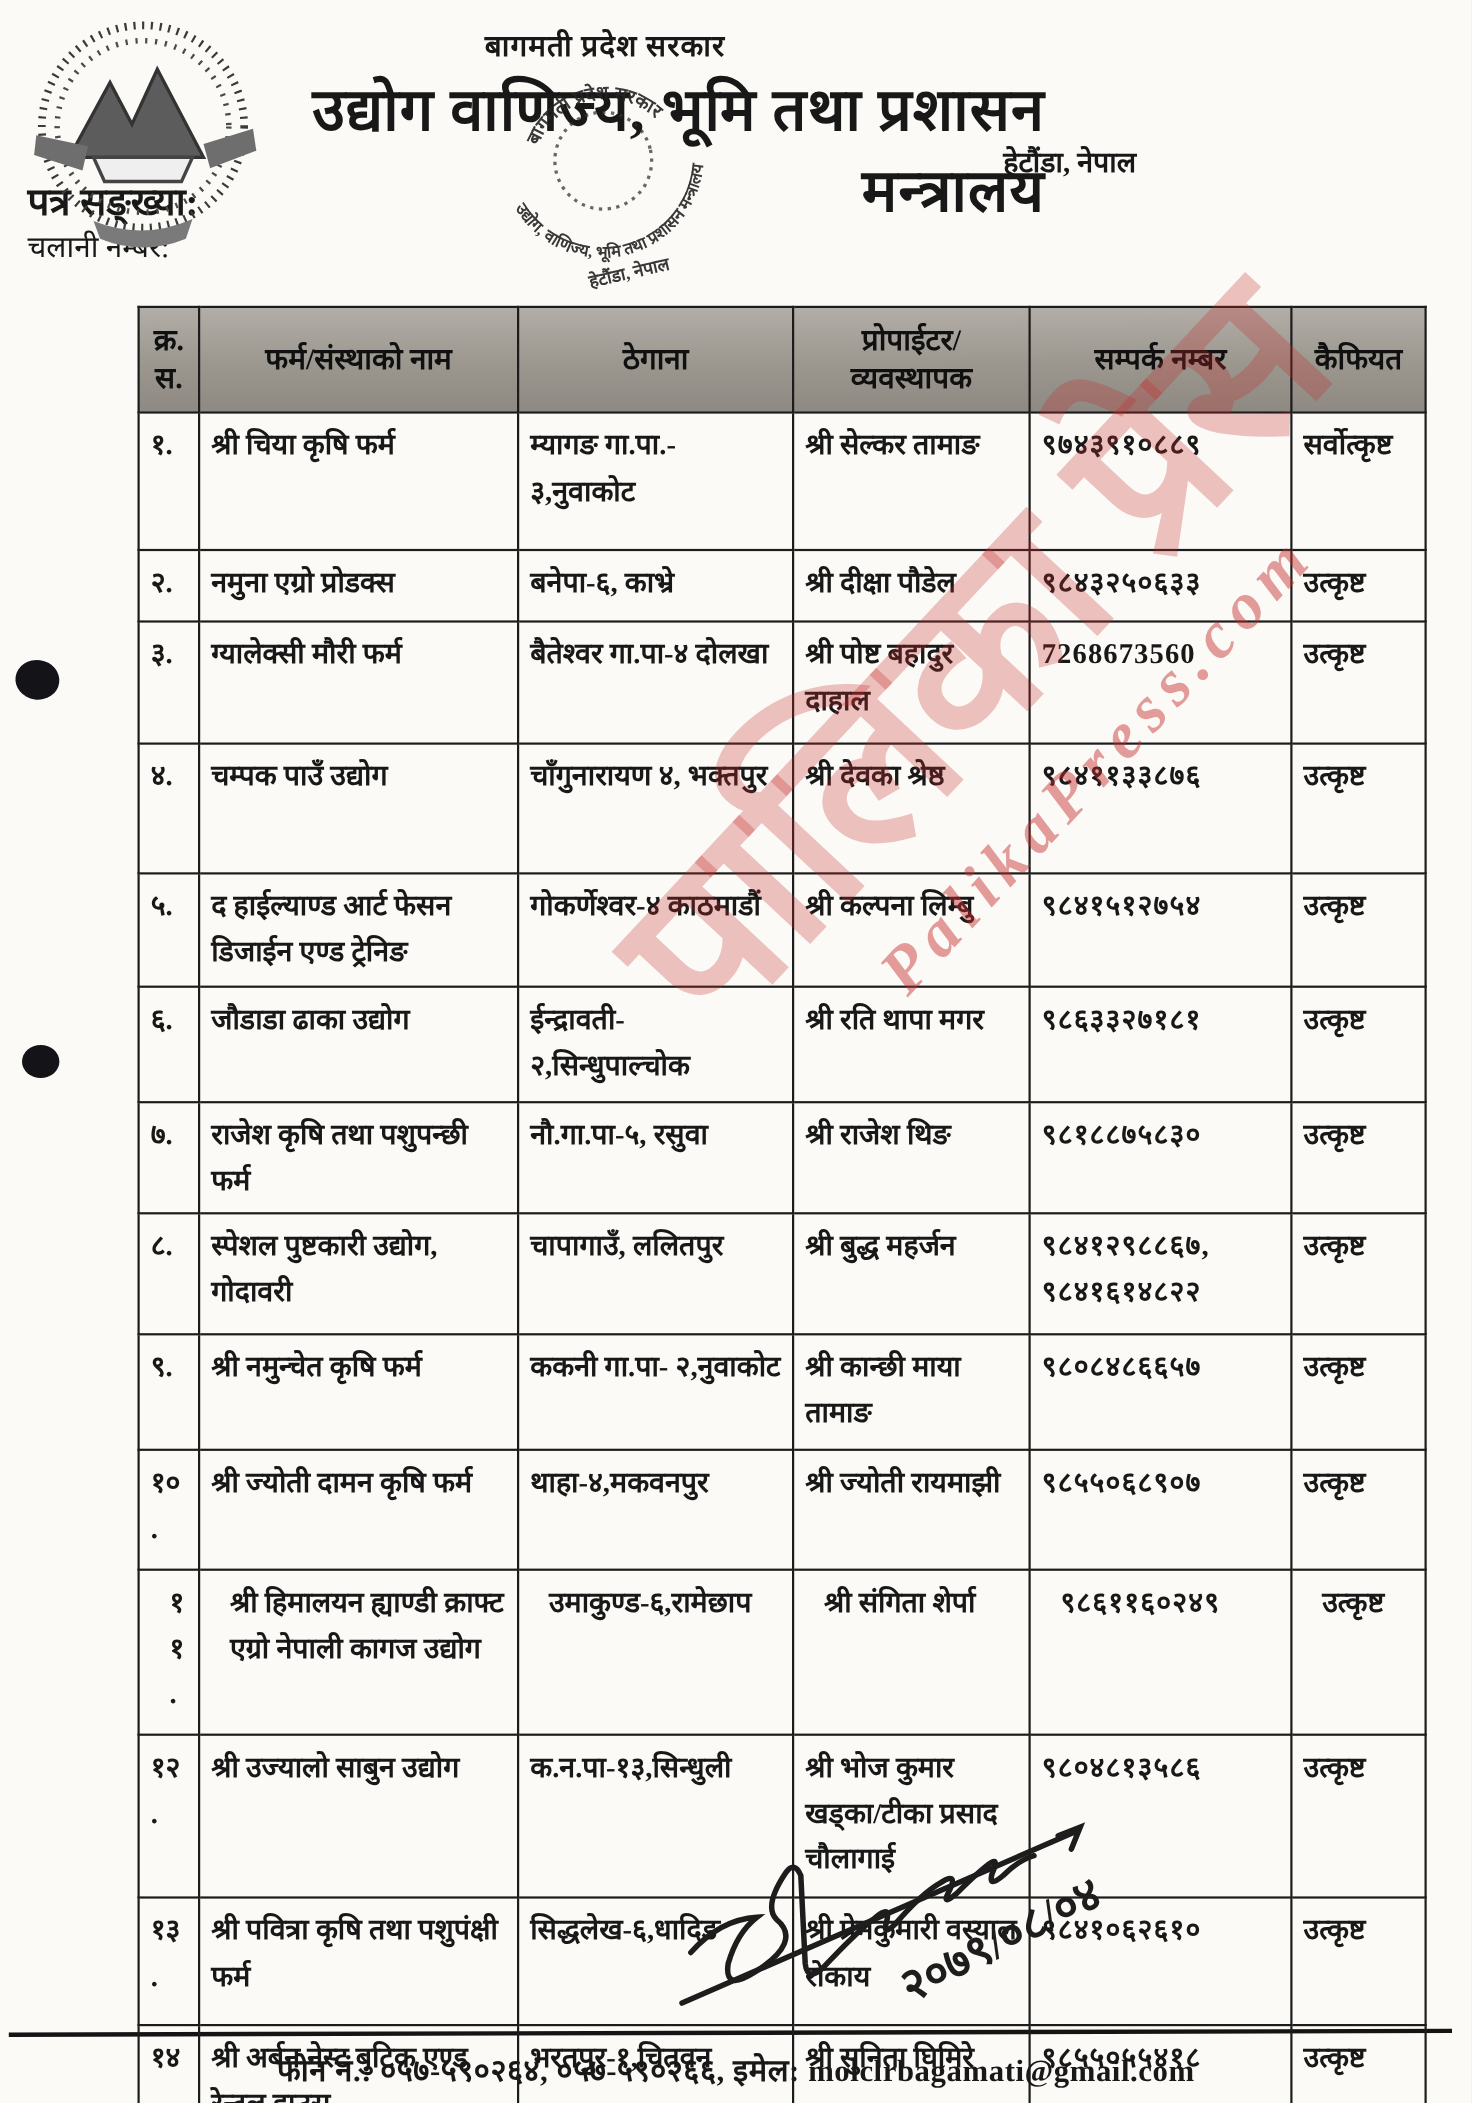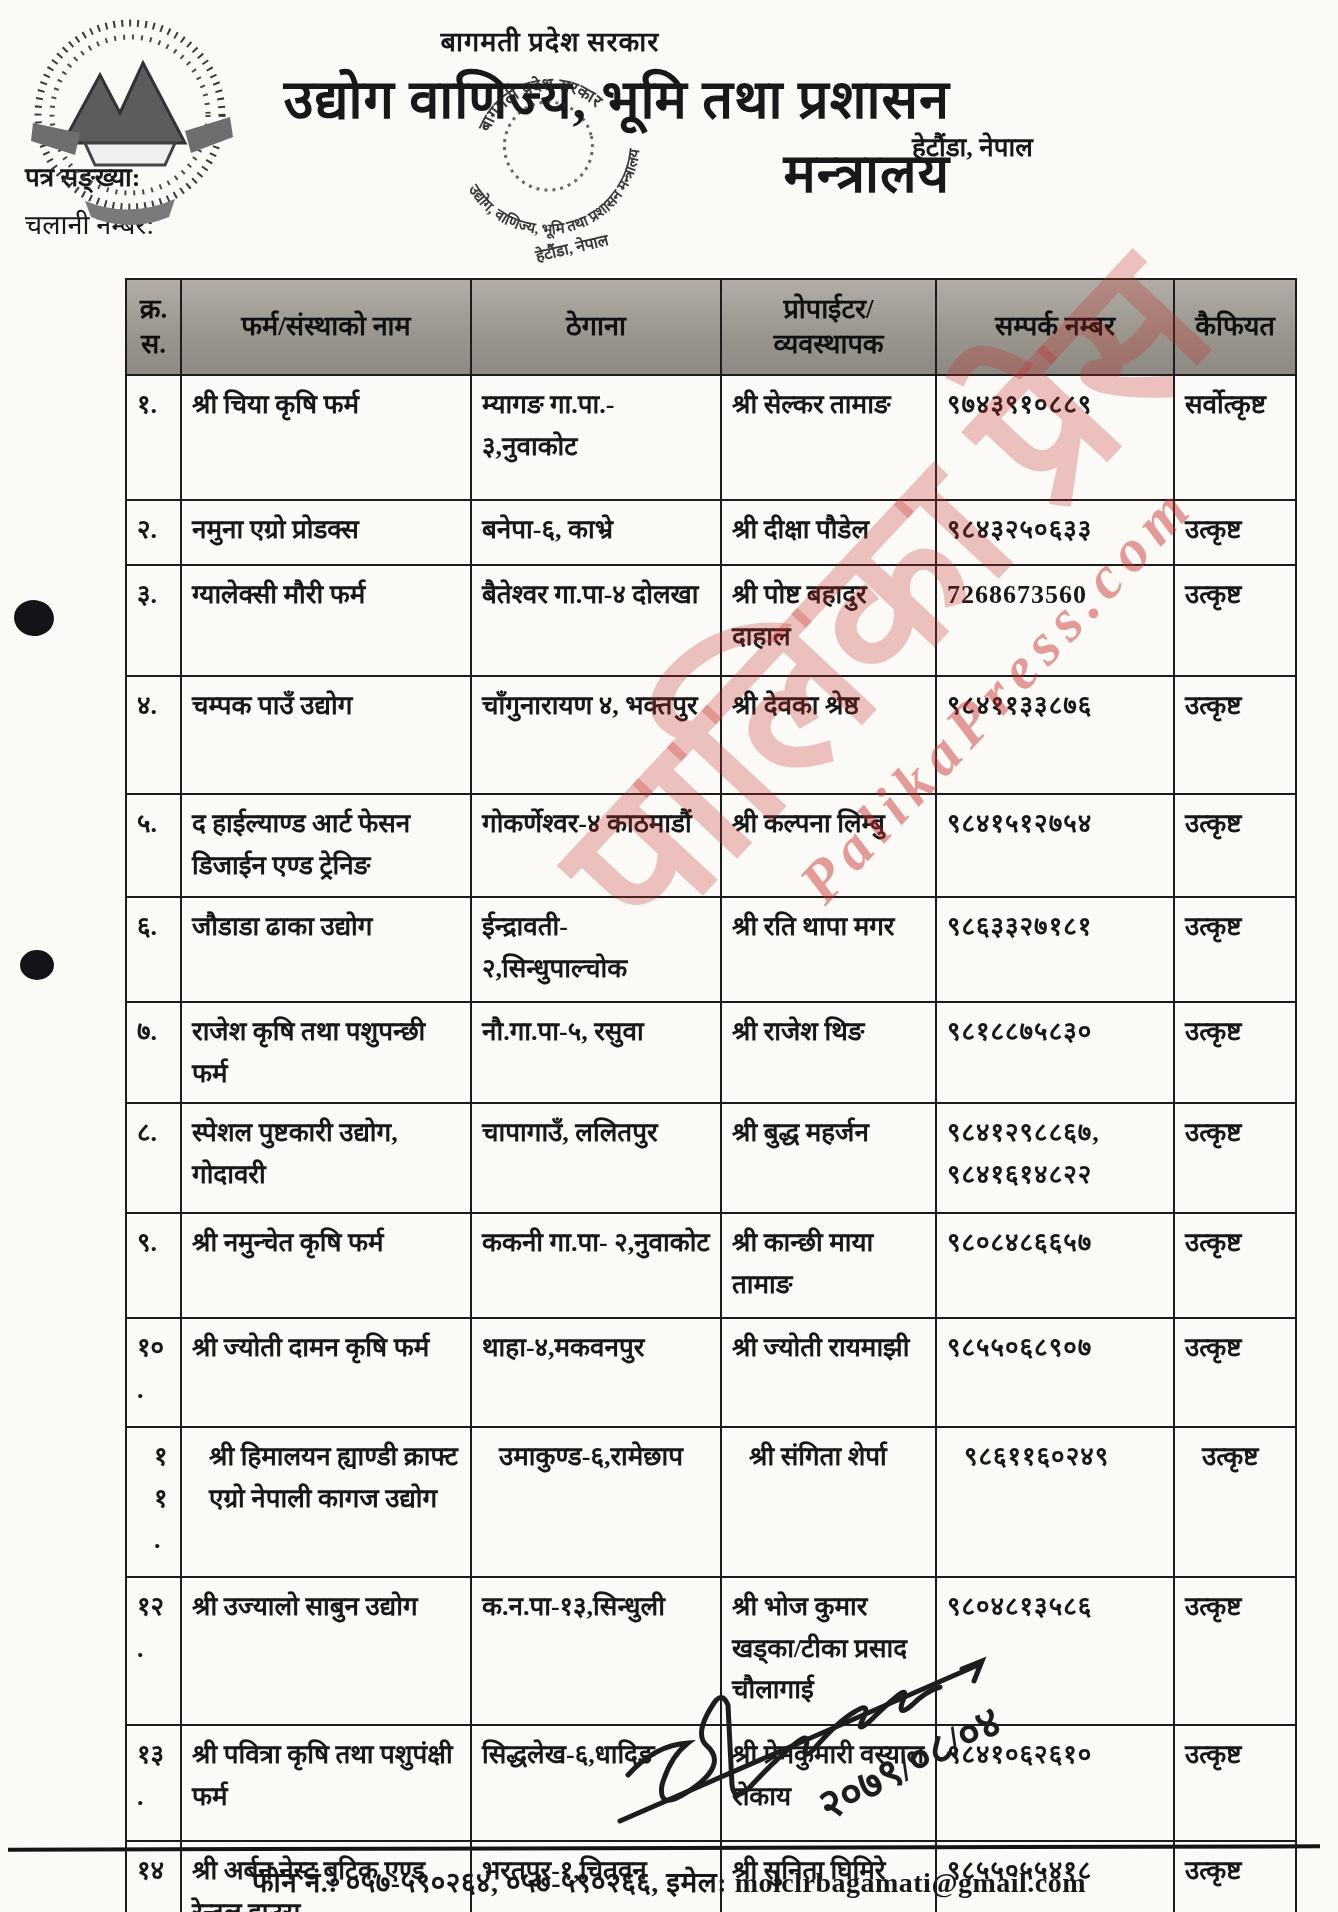--- a/index.html
+++ b/index.html
@@ -19,21 +19,21 @@
   }
   .ministry-line{
     position:absolute;left:150px;top:60px;width:800px;
     text-align:right;font-size:54px;font-weight:700;letter-spacing:1px;
     z-index:1;
   }
   .location-line{
     position:absolute;left:912px;top:128px;
     font-size:26px;font-weight:700;
   }
-  .letter-no{position:absolute;left:25px;top:158px;font-size:26px;font-weight:600;}
+  .letter-no{position:absolute;left:25px;top:158px;font-size:35px;font-weight:600;}
   .dispatch-no{position:absolute;left:25px;top:205px;font-size:27px;font-weight:400;}
   .doc-title{
     position:absolute;left:100px;top:196px;z-index:2;
     font-size:32px;font-weight:700;
     border-bottom:3px solid #141414;padding-bottom:3px;padding-right:14px;
   }
   .emblem{position:absolute;left:25px;top:5px;z-index:1;}
   .stamp{position:absolute;left:432px;top:38px;transform:rotate(-13deg);opacity:.9;z-index:2;}
   .punch-dot{position:absolute;background:#141418;border-radius:50%;z-index:4;}
   .punch-dot.d1{left:14px;top:600px;width:40px;height:36px;transform:rotate(8deg);}

